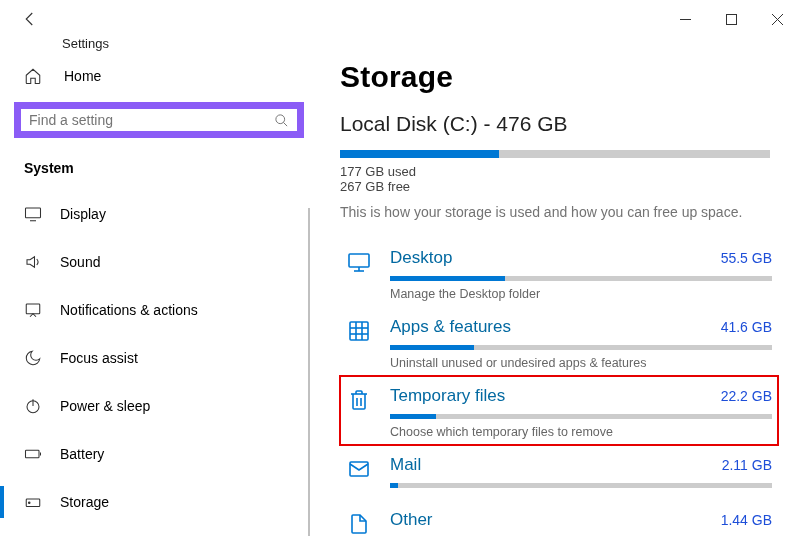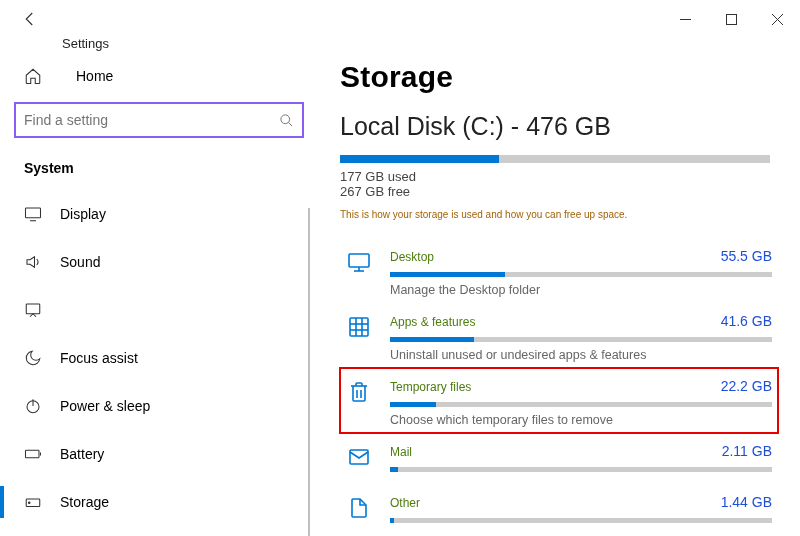--- a/index.html
+++ b/index.html
@@ -5,44 +5,44 @@
   * { box-sizing: border-box; margin: 0; padding: 0; font-family: "Segoe UI", Arial, sans-serif; }
   body { width: 800px; height: 536px; background: #fff; color: #000; overflow: hidden; position: relative; }
   .titlebar { display: flex; align-items: center; height: 38px; padding-left: 16px; }
   .back-btn { width: 28px; height: 28px; display: flex; align-items: center; justify-content: center; font-size: 18px; }
   .title { font-size: 13px; margin-left: 18px; color: #222; margin-top: 48px; }
   .win-controls { margin-left: auto; display: flex; }
   .win-btn { width: 46px; height: 32px; display: flex; align-items: center; justify-content: center; font-size: 14px; }
   .layout { display: flex; height: calc(100% - 38px); }
   .sidebar { width: 310px; padding: 0 0 0 14px; position: relative; }
   .sidebar-scroll { position: absolute; right: 0; top: 170px; width: 2px; height: 330px; background: #c0c0c0; }
-  .home-row { display: flex; align-items: center; gap: 34px; height: 44px; padding-left: 10px; margin-top: 16px; }
+  .home-row { display: flex; align-items: center; gap: 22px; height: 44px; padding-left: 10px; margin-top: 16px; }
   .home-row .icon { width: 18px; display:flex; }
   .home-row span.lbl { font-size: 14px; }
   .search-wrap { margin: 4px 10px 0 0; }
-  .search { width: 290px; height: 36px; border: 2px solid #8b5cf6; display: flex; align-items: center; padding: 8px 8px; }
+  .search { width: 290px; height: 36px; border: 7px solid #8b5cf6; display: flex; align-items: center; padding: 8px 8px; }
   .search input { border: none; outline: none; flex: 1; font-size: 14px; background: transparent; }
   .search .sicon { color: #666; font-size: 14px; }
   .section-label { font-size: 14px; font-weight: 600; margin: 22px 0 14px 10px; }
   .nav-item { display: flex; align-items: center; gap: 18px; height: 48px; padding-left: 10px; font-size: 14px; position: relative; cursor: default; }
   .nav-item .icon { width: 18px; display:flex; align-items:center; justify-content:center; }
   .nav-item.active::before { content:""; position:absolute; left:-14px; top:8px; bottom:8px; width:4px; background:#0078d4; }
   .content { flex: 1; padding: 22px 22px 0 30px; overflow: hidden; }
   h1 { font-size: 30px; font-weight: 600; margin-bottom: 18px; letter-spacing: 0.2px; }
-  .disk-label { font-size: 25px; margin-bottom: 14px; color: #222; margin-top: 13px; }
+  .disk-label { font-size: 21px; margin-bottom: 14px; color: #222; margin-top: 13px; }
   .main-bar { width: 430px; height: 8px; background: #ccc; margin-bottom: 6px; }
   .main-bar .fill { height: 100%; background: #0078d4; }
   .bar-labels { width: 430px; display: flex; justify-content: space-between; font-size: 13px; color: #444; margin-bottom: 10px; flex-direction: column; }
-  .desc { font-size: 10px; color: #a16207; margin-bottom: 18px; }
+  .desc { font-size: 14px; color: #737373; margin-bottom: 18px; }
   .storage-item { display: flex; gap: 18px; padding: 10px 6px 6px 6px; position: relative; }
   .storage-item.highlighted { outline: 2px solid #e60000; outline-offset: -1px; }
   .si-icon { width: 26px; height: 26px; color: #0078d4; display:flex; align-items:flex-start; justify-content:center; flex-shrink:0; padding-top:2px;}
   .si-body { flex: 1; min-width: 0; }
   .si-top { display: flex; justify-content: space-between; align-items: baseline; }
-  .si-title { font-size: 12px; color: #4d7c0f; }
+  .si-title { font-size: 17px; color: #0369a1; }
   .si-size { font-size: 14px; color: #1d4ed8; }
   .si-bar { width: 100%; height: 5px; background: #ccc; margin: 8px 0 6px 0; }
   .si-bar .fill { height: 100%; background: #0078d4; }
   .si-sub { font-size: 12.5px; color: #666; }
   svg { display:block; }
 </style>
 </head>
 <body>
 
 <div class="titlebar">
@@ -113,20 +113,21 @@
         </span>
       <span>Sound</span>
     </div>
     <div class="nav-item">
       <span class="icon">
           <svg width="18" height="18" viewBox="0 0 24 24" fill="none" stroke="#333" stroke-width="1.4">
             <rect x="3" y="4" width="18" height="13" rx="1"></rect>
             <path d="M8 21l4-4 4 4"></path>
           </svg>
         </span>
+      <span>Notifications &amp; actions</span>
     </div>
     <div class="nav-item">
       <span class="icon">
           <svg width="18" height="18" viewBox="0 0 24 24" fill="none" stroke="#333" stroke-width="1.4">
             <path d="M21 13A9 9 0 1111 3a7 7 0 0010 10z"></path>
           </svg>
         </span>
       <span>Focus assist</span>
     </div>
     <div class="nav-item">

